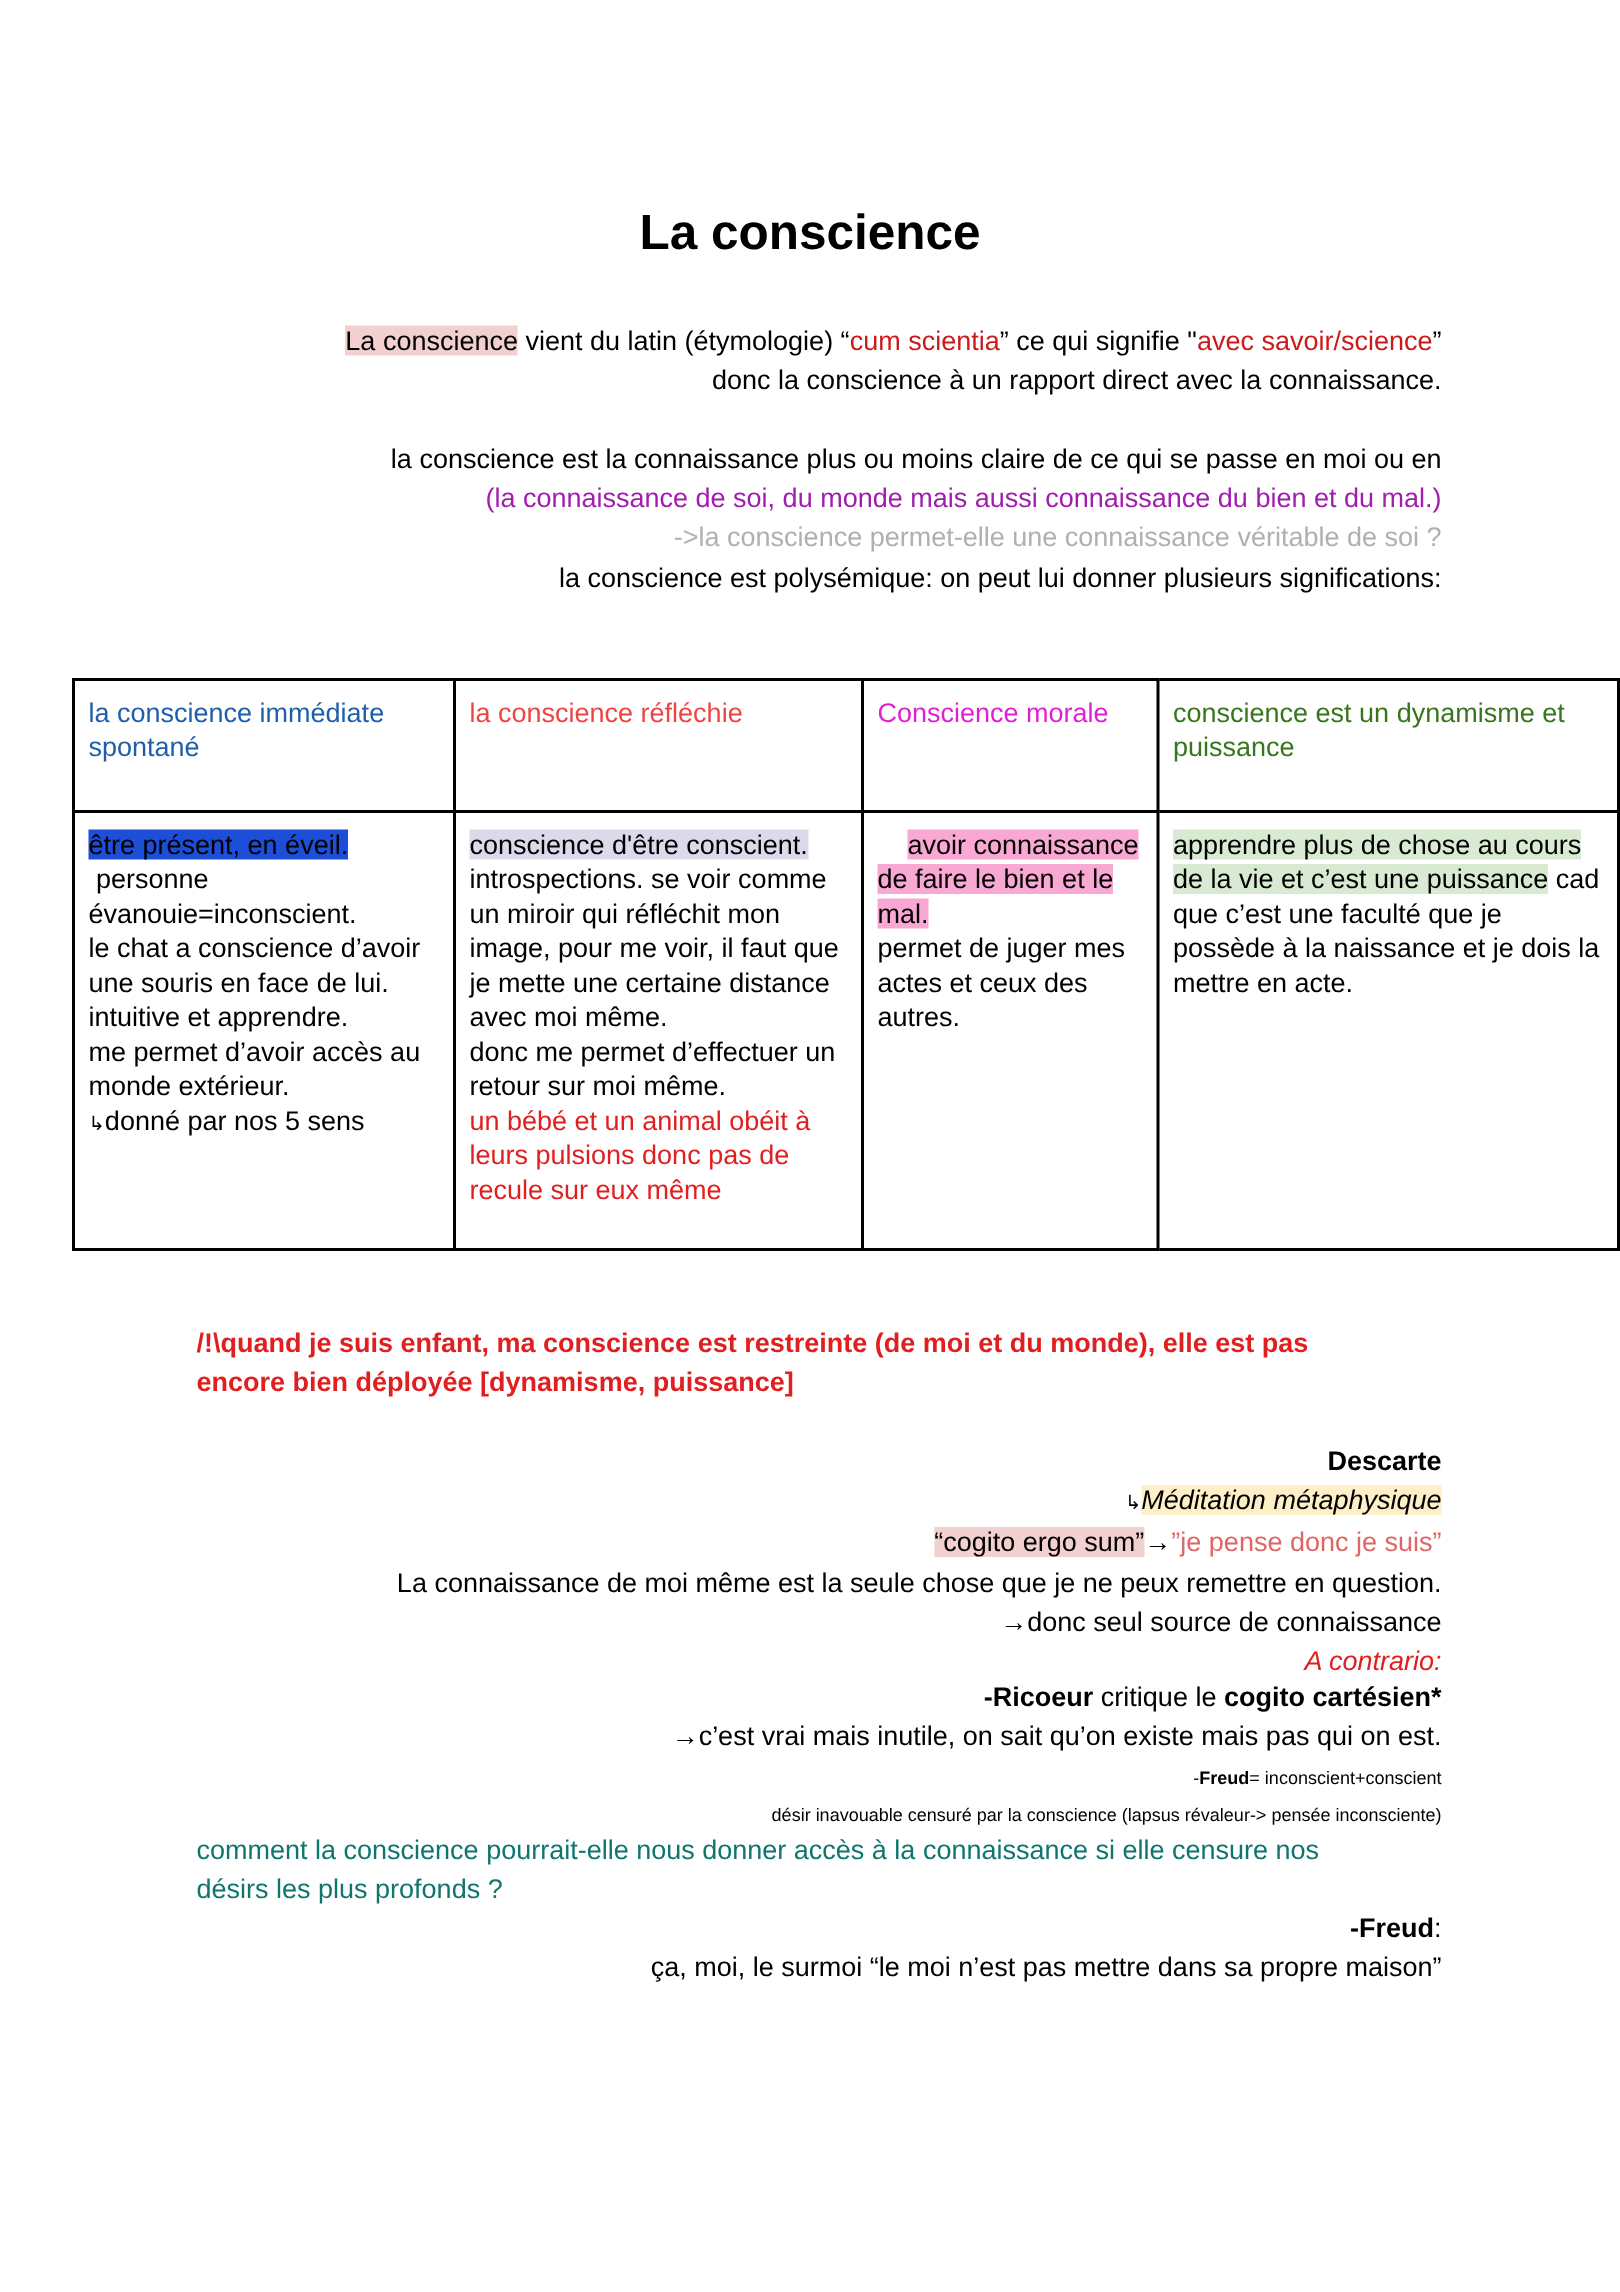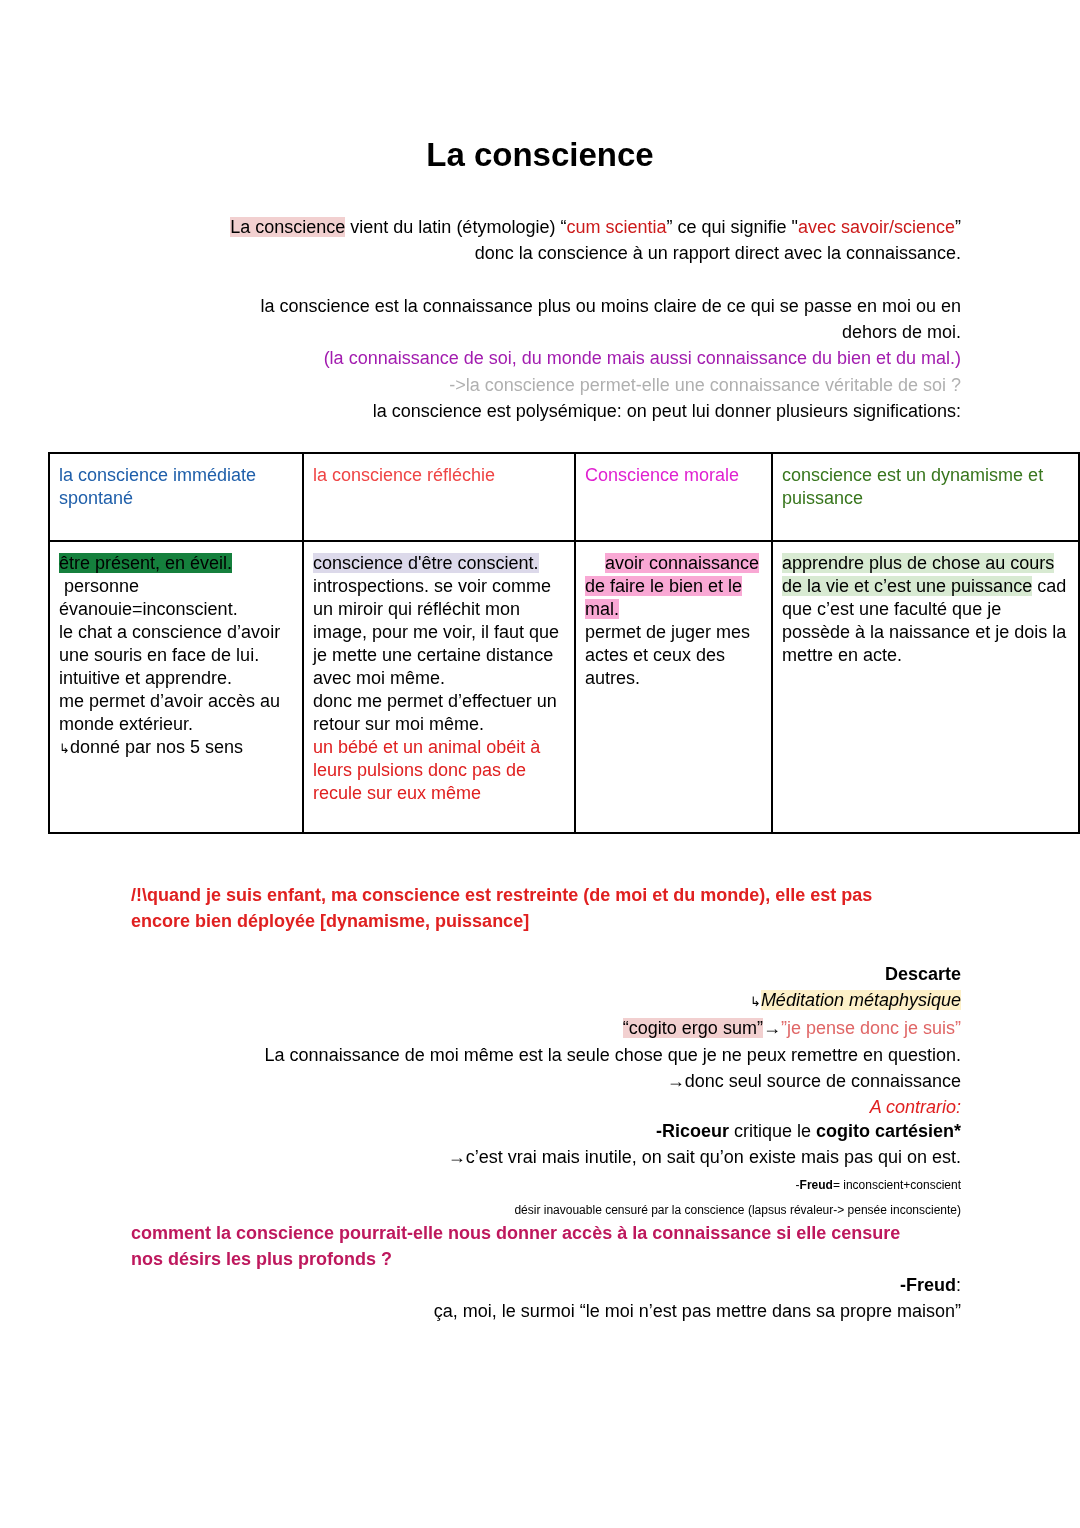--- a/index.html
+++ b/index.html
@@ -6,27 +6,27 @@
   body { width: 1080px; height: 1528px; position: relative; overflow: hidden;
          font-family: "Liberation Sans", sans-serif; color: #000; }
   .title { position: absolute; top: 136px; left: 0; width: 1080px; text-align: center;
            font-size: 33px; font-weight: bold; }
   .block { position: absolute; left: 131px; width: 830px; font-size: 18px; line-height: 26.2px; }
   .red { color: #cc1a1a; }
   .brightred { color: #e02020; }
   .grey { color: #a21caf; }
   .lightgrey { color: #b0b0b0; }
   .hl-pink { background: #f2d0d0; }
-  .hl-blue { background: #15803d; }
+  .hl-blue { background: #1d4ed8; }
   .hl-lavender { background: #dcd9ea; }
   .hl-rose { background: #f9a8d4; margin-left: 20px; }
   .hl-green { background: #d8ead2; }
   .hl-yellow { background: #fdf0c8; }
   .salmon { color: #e06666; }
-  .green { color: #be185d; font-weight: bold; }
+  .green { color: #0f766e; }
   .blue { color: #1f5faa; }
   .purple { color: #ef4444; margin-left: 39px; }
   .magenta { color: #e020d0; }
   .dkgreen { color: #38761d; }
   table.grid { position: absolute; left: 48px; top: 452px; width: 1032px; border-collapse: collapse;
                font-size: 18px; line-height: 23px; }
   table.grid td { border: 2.5px solid #000; vertical-align: top; padding: 10px 8px 8px 9px; }
   table.grid tr.head td { height: 68px; }
   table.grid tr.body td { height: 272px; }
   .small { font-size: 12px; }
@@ -39,21 +39,20 @@
 
 <div class="title">La conscience</div>
 
 <div class="block" style="top:214px;">
   <span class="line"><span class="hl-pink">La conscience</span><span> vient du latin (étymologie) “</span><span class="red">cum scientia</span><span>” ce qui signifie "</span><span class="red">avec savoir/science</span><span>”</span></span>
   <span class="line">donc la conscience à un rapport direct avec la connaissance.</span>
 </div>
 
 <div class="block" style="top:293px;">
   <span class="line">la conscience est la connaissance plus ou moins claire de ce qui se passe en moi ou en</span>
-  <span class="line">dehors de moi.</span>
   <span class="line grey">(la connaissance de soi, du monde mais aussi connaissance du bien et du mal.)</span>
   <span class="line lightgrey">-&gt;la conscience permet-elle une connaissance véritable de soi ?</span>
   <span class="line">la conscience est polysémique: on peut lui donner plusieurs significations:</span>
 </div>
 
 <table class="grid">
   <tbody>
       <tr class="head">
     <td style="width:235px;" class="blue">la conscience immédiate spontané</td>
     <td style="width:253px;" class="purple">la conscience réfléchie</td>

